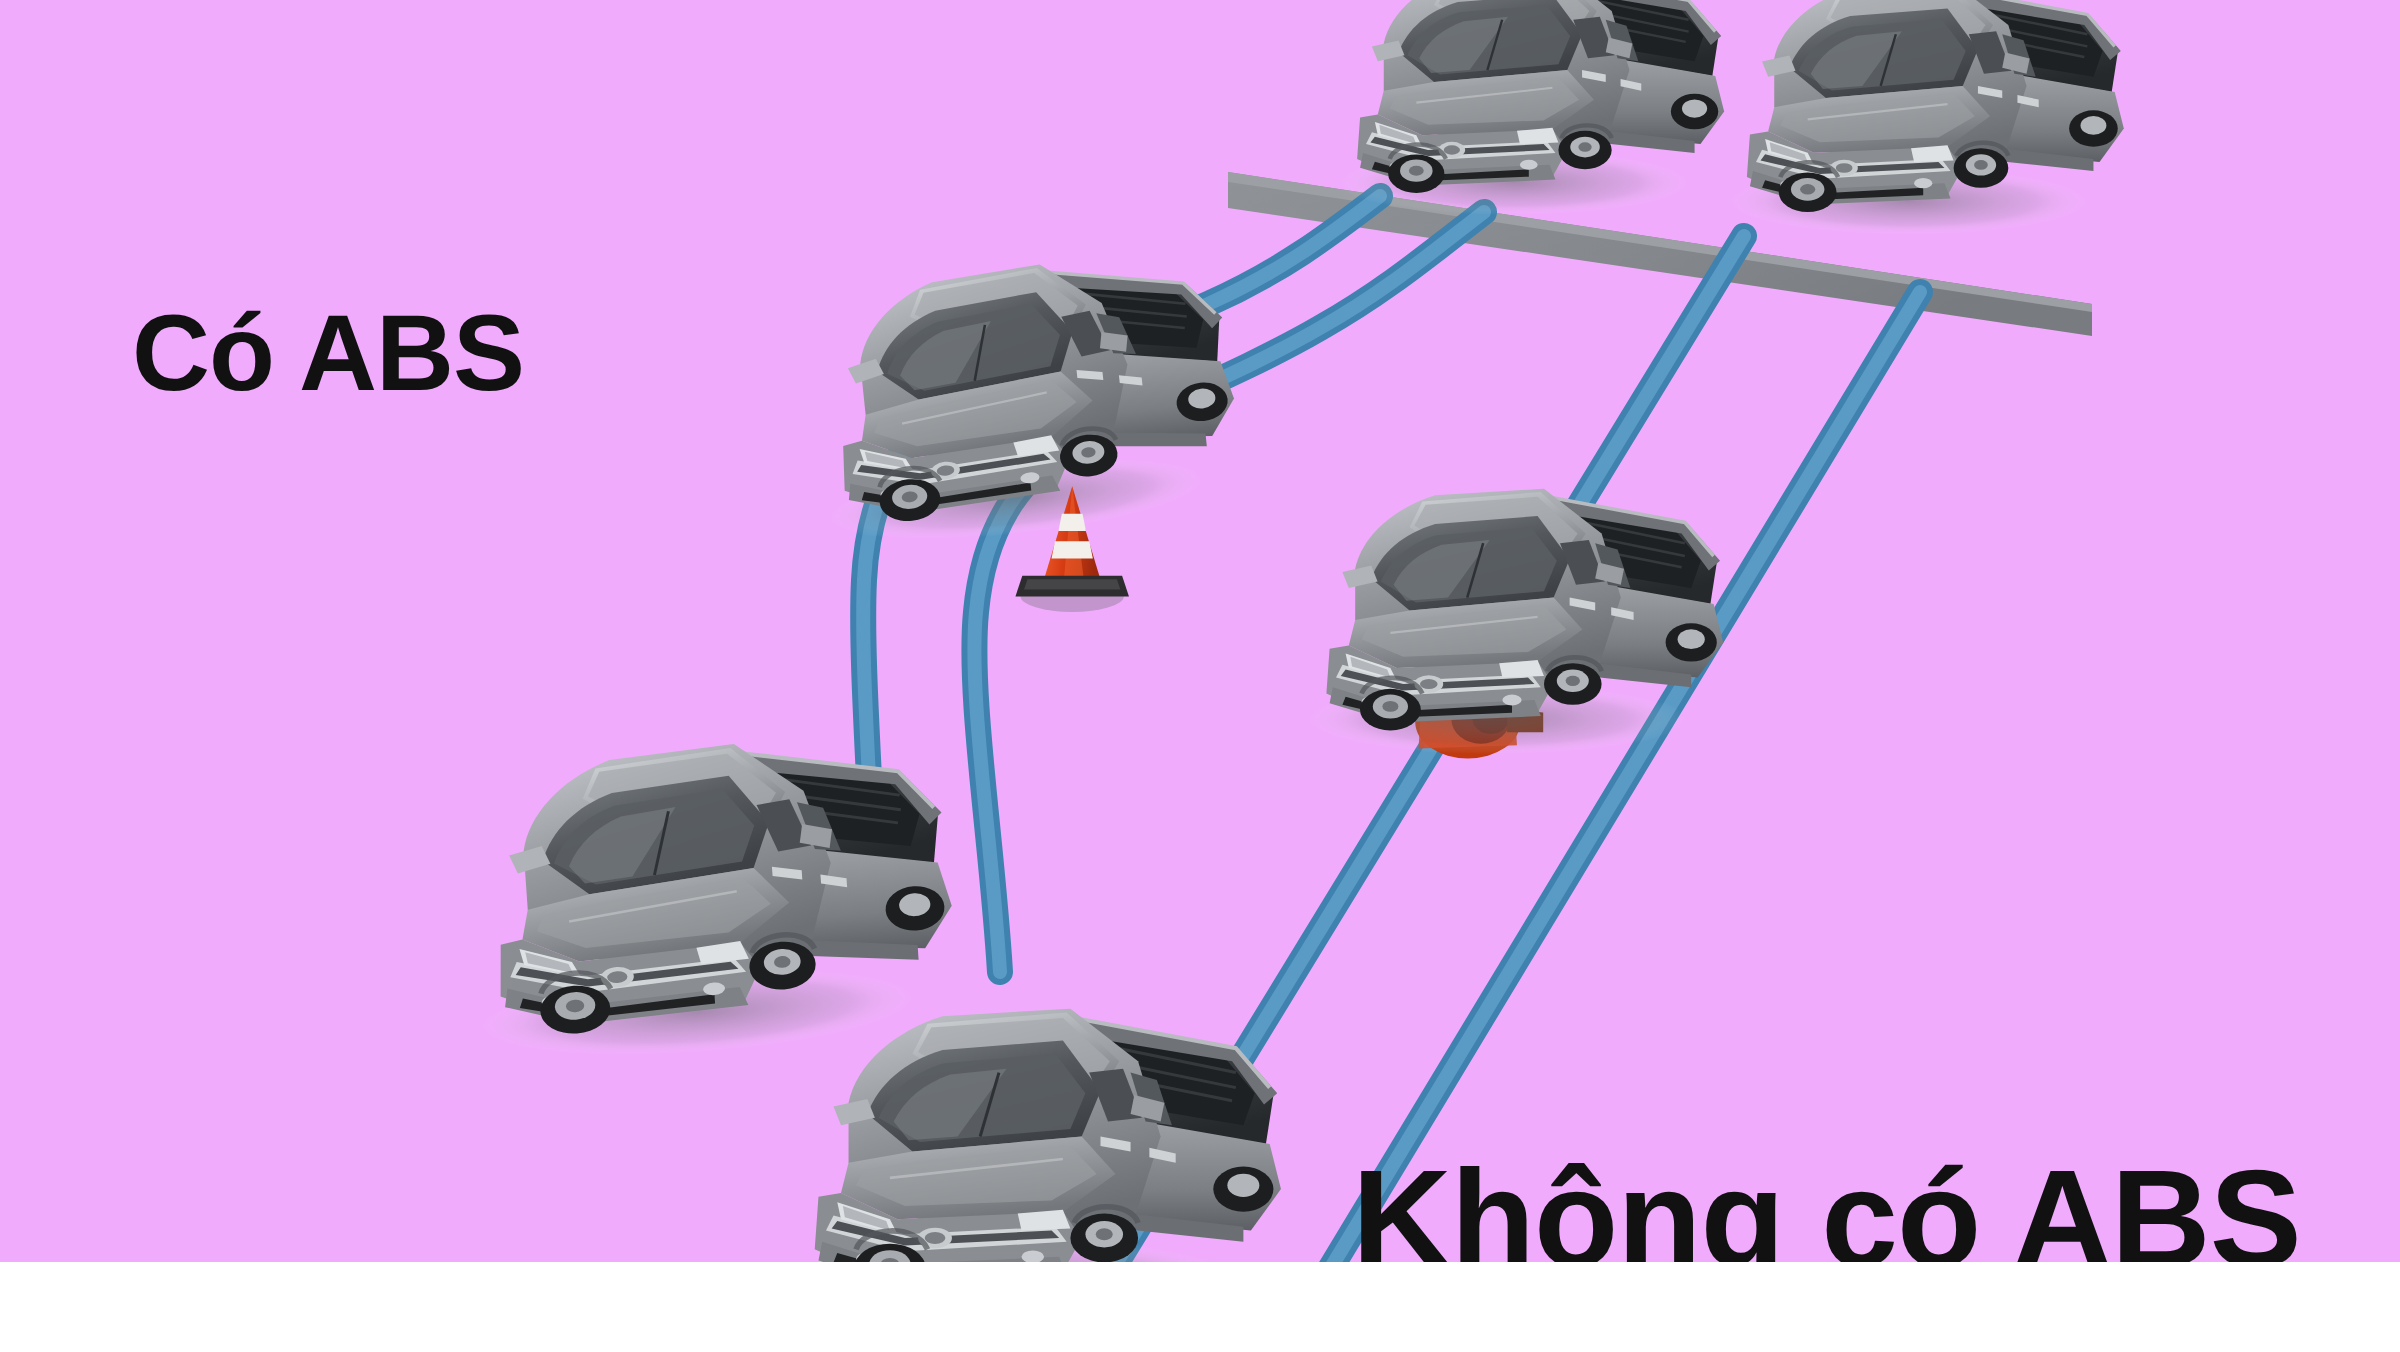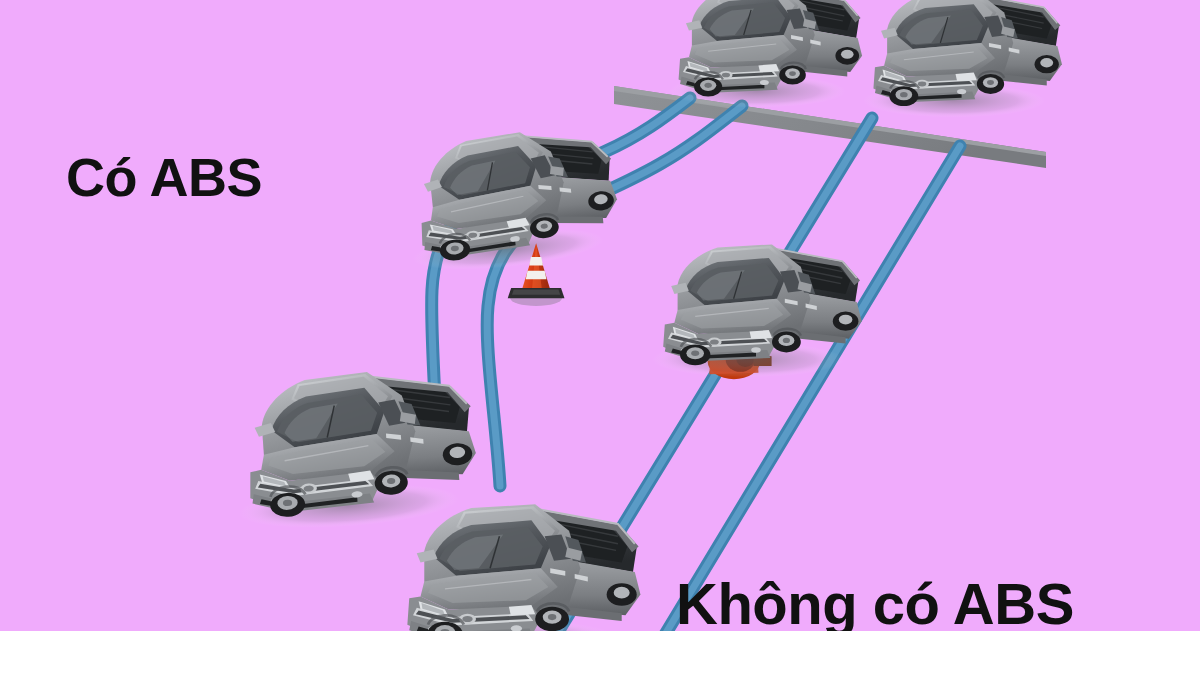--- a/index.html
+++ b/index.html
@@ -36,21 +36,21 @@
     -webkit-font-smoothing: antialiased;
   }
   #label-abs {
     left: 66px;
     top: 146px;
     font-size: 54px;
   }
   #label-noabs {
     left: 676px;
     top: 570px;
-    font-size: 58px;
+    font-size: 69px;
   }
 </style>
 </head>
 <body>
 
 <div id="stage">
 
   <svg class="scene" viewBox="0 0 1200 676">
     <defs>
 

